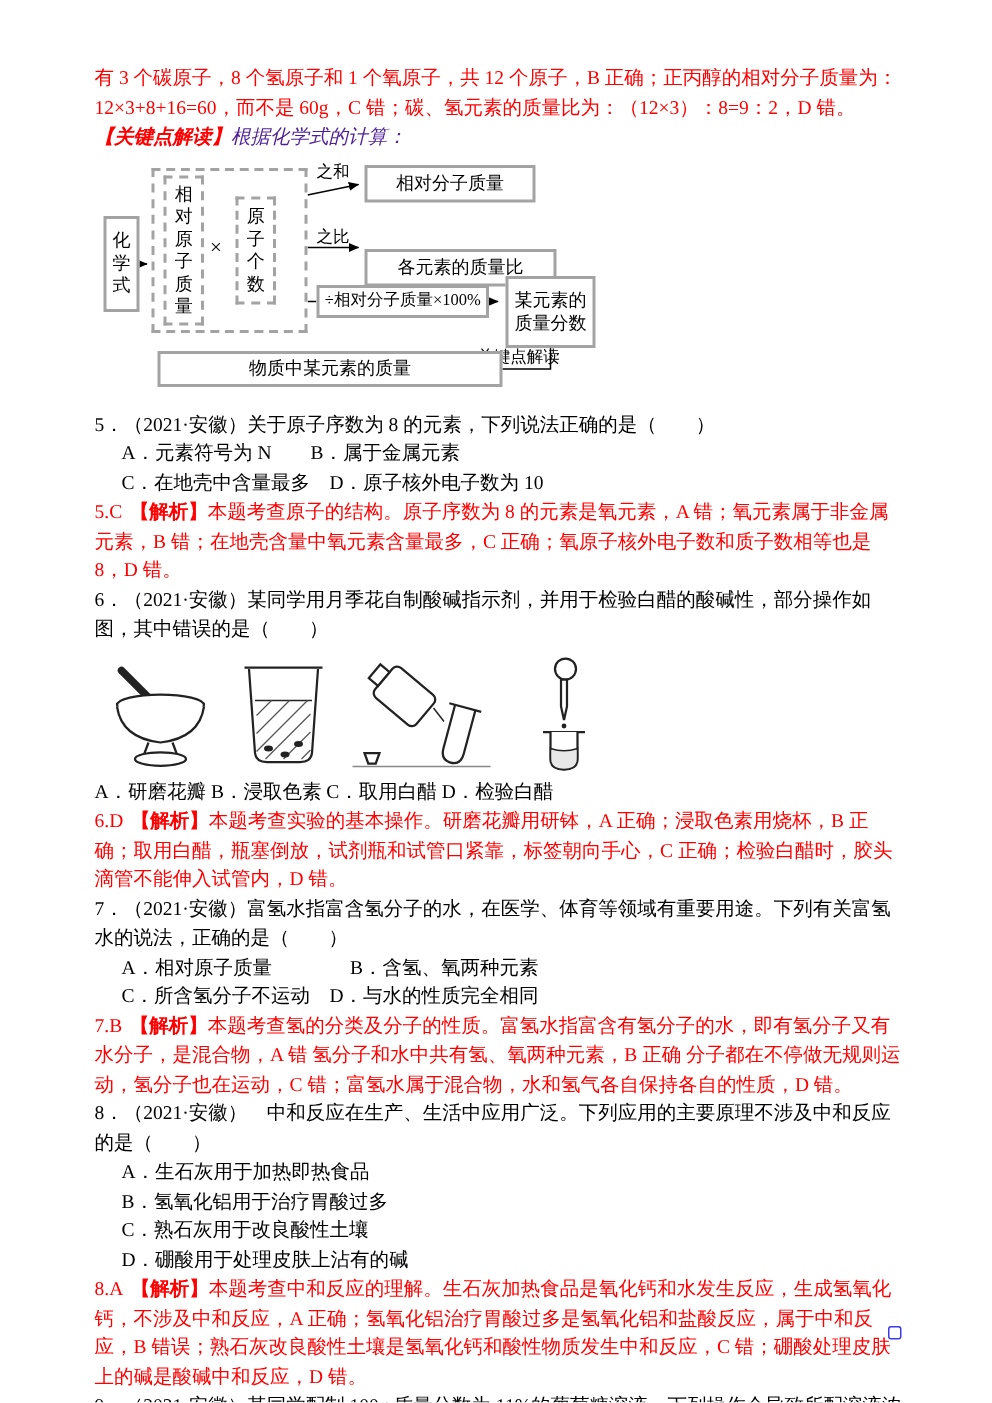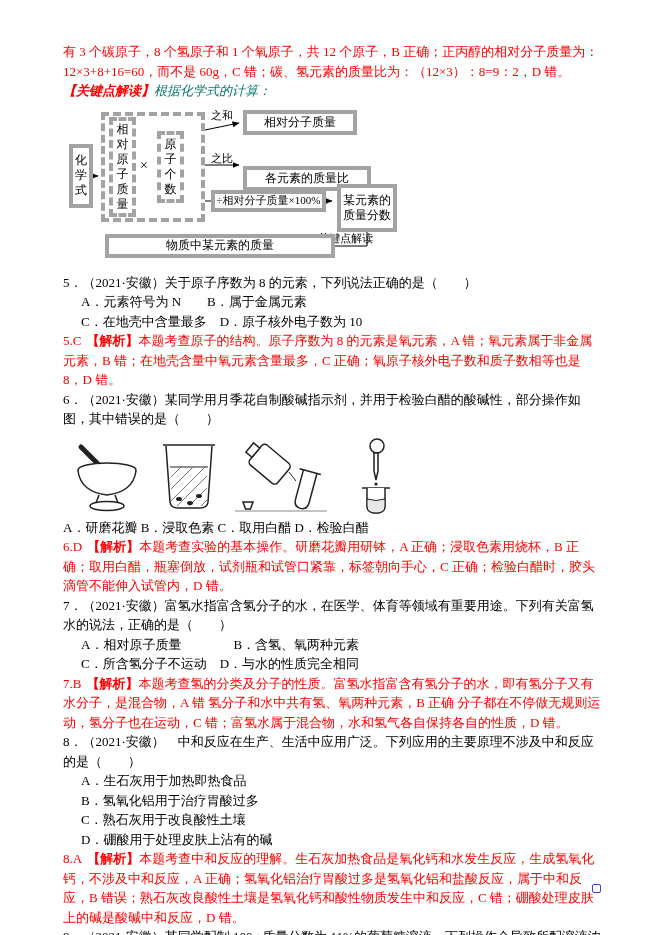--- a/index.html
+++ b/index.html
@@ -16,36 +16,36 @@
     color: #000;
     overflow: hidden;
     border-radius: 24px;
   }
   p { margin: 0; }
   .red { color: #fe0000; }
   .code { margin-right: 5px; }
   .lbl { font-weight: bold; margin-top: 15px; }
   .kp { font-style: italic; }
   .kp-label { color: #fe0000; font-weight: bold; }
-  .kp-text { color: #0f766e; }
+  .kp-text { color: #4c1d95; }
   .indent { padding-left: 18px; }
 
   
   .flowchart {
     position: relative;
     width: 430px;
     height: 160px;
     margin: 5px 0 7px 2px;
     font-size: 12px;
     line-height: 15px;
   }
   .fc-arrows { position: absolute; left: 0; top: 0; }
   .fc-box {
     position: absolute;
-    border: 4px solid #a3a3a3;
+    border: 2px solid #a3a3a3;
     background: #fff;
     display: flex;
     align-items: center;
     justify-content: center;
     text-align: center;
     padding: 1px;
   }
   .fc-dash { border-style: dashed; }
   .vtext { display: block; width: 13px; word-break: break-all; line-height: 15px; }
   .fc-label { position: absolute; font-size: 11px; line-height: 12px; white-space: nowrap; }

